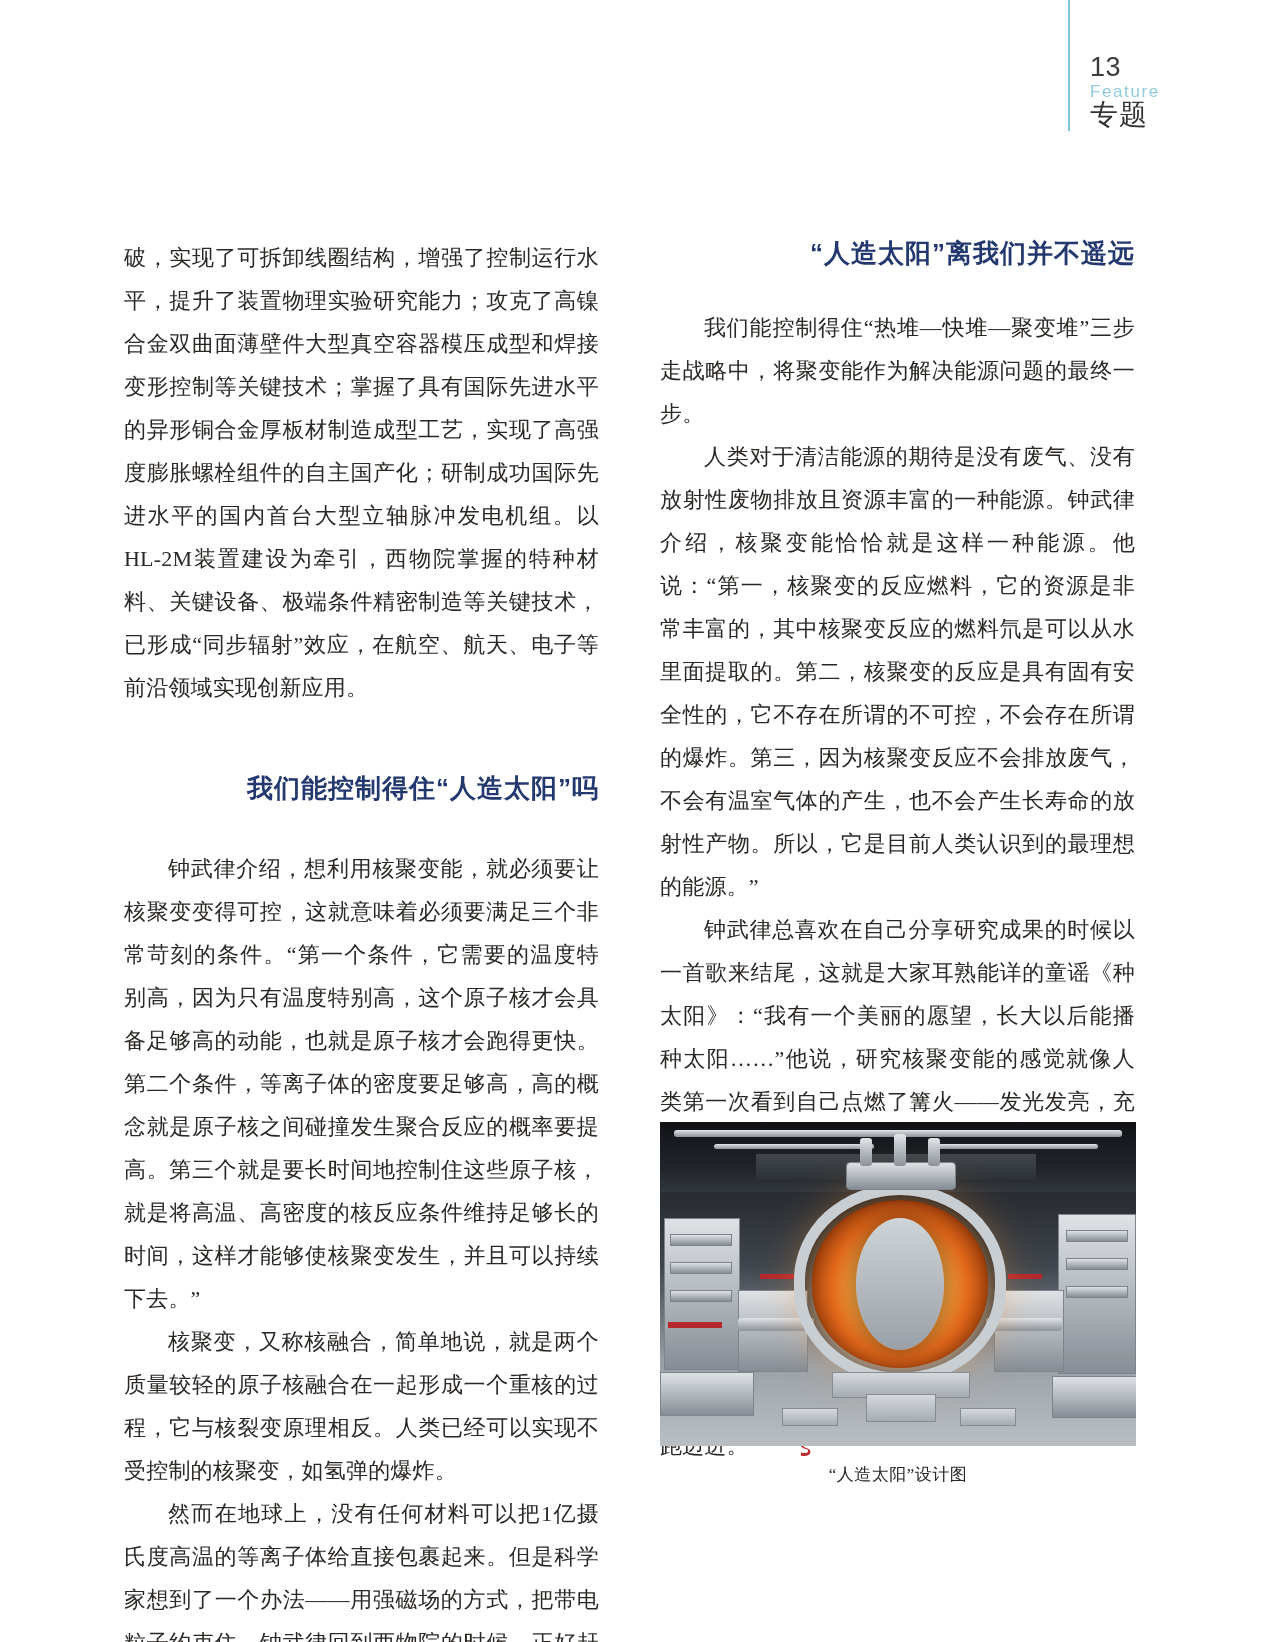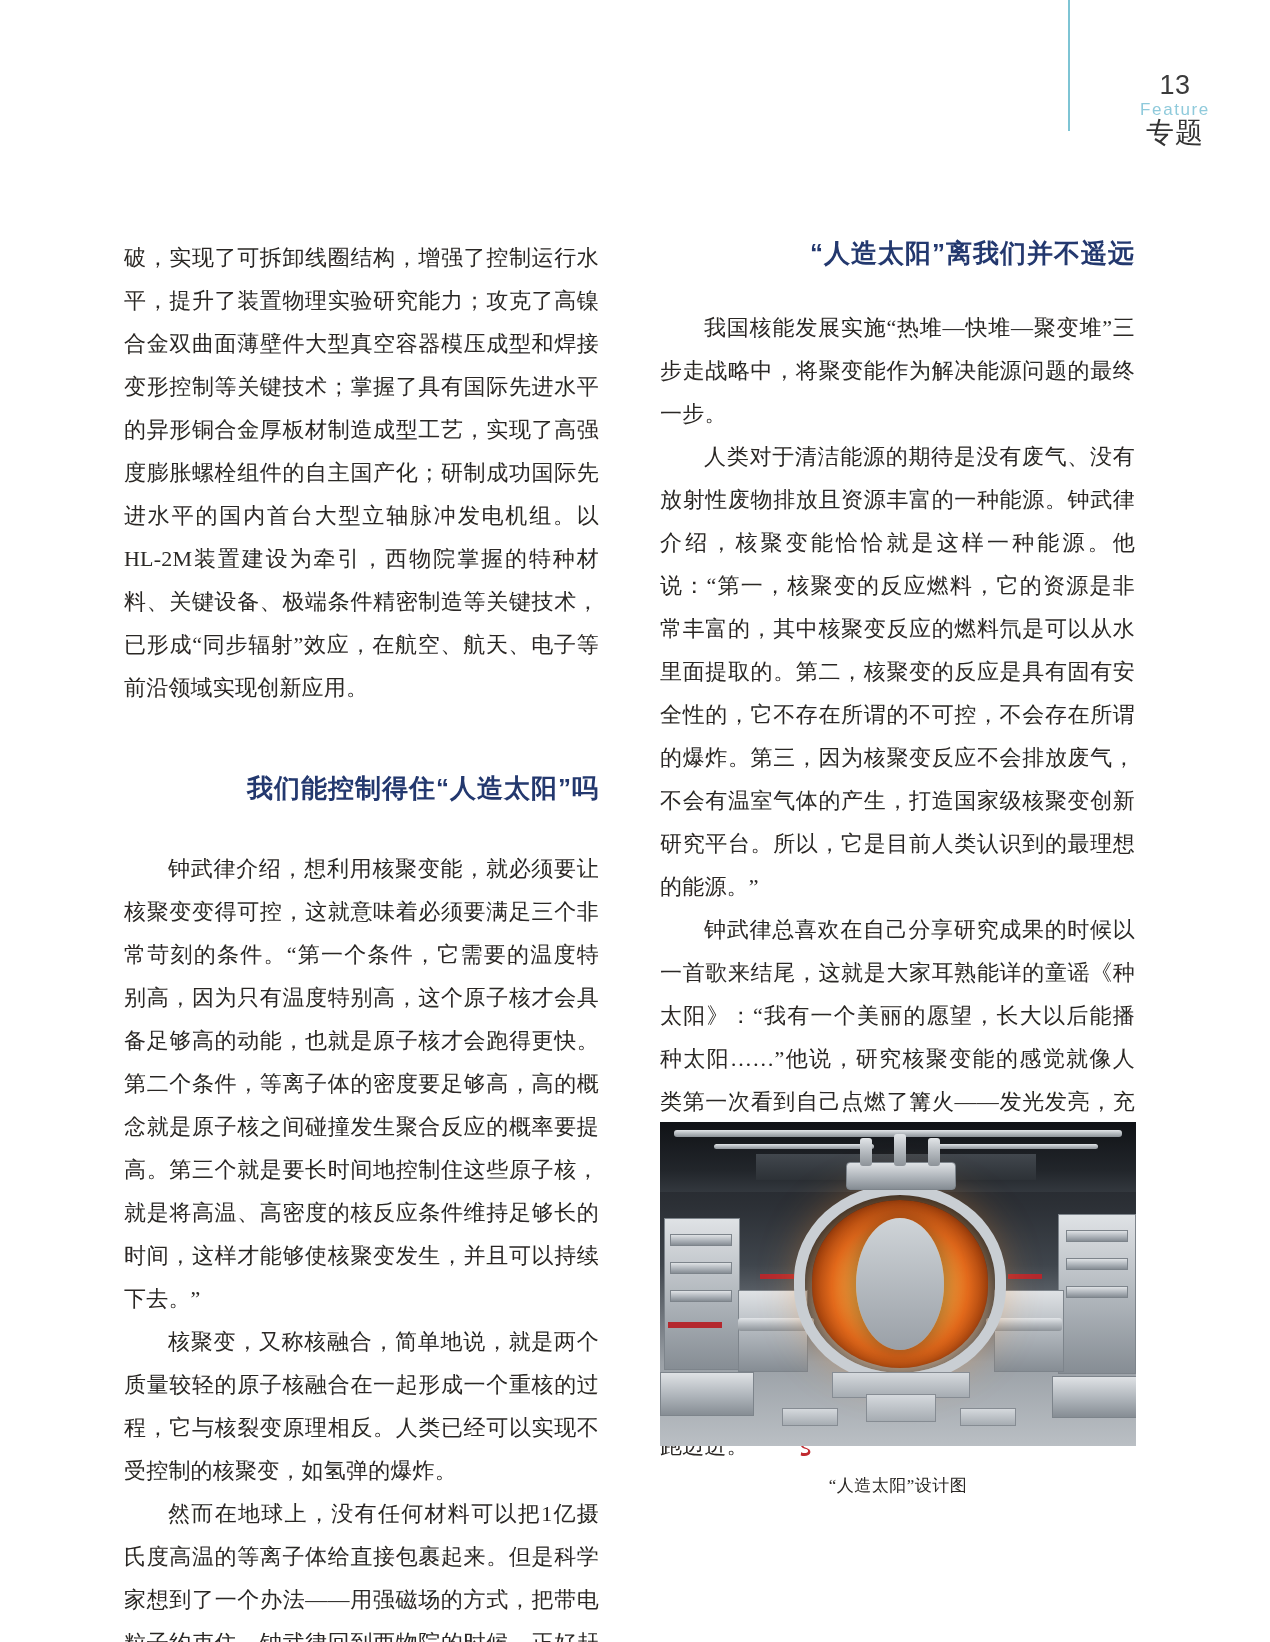--- a/index.html
+++ b/index.html
@@ -28,23 +28,23 @@
     position: absolute;
     left: 0;
     top: 0;
     width: 2px;
     height: 131px;
     background: #7ec4d4;
   }
   #folio-inner {
     position: absolute;
     left: 22px;
-    top: 70px;
+    top: 52px;
     width: 170px;
-    text-align: center;
+    text-align: left;
   }
   #folio-page {
     font-family: "Liberation Sans", "DejaVu Sans", sans-serif;
     font-size: 27px;
     line-height: 30px;
     color: #3b3b3b;
     letter-spacing: 0.5px;
   }
   #folio-en {
     font-family: "Liberation Sans", "DejaVu Sans", sans-serif;
@@ -116,21 +116,21 @@
   }
   #figure-image {
     width: 476px;
     height: 324px;
     display: block;
     position: relative;
     overflow: hidden;
     background: #8d9298;
   }
   #fig-caption {
-    margin-top: 29px;
+    margin-top: 18px;
     text-align: center;
     font-size: 17px;
     line-height: 22px;
     color: #2a2724;
     letter-spacing: 0.5px;
   }
 
   
   .f-layer { position: absolute; }
   #fg-bg {
@@ -206,22 +206,22 @@
   <p class="body indent">核聚变，又称核融合，简单地说，就是两个质量较轻的原子核融合在一起形成一个重核的过程，它与核裂变原理相反。人类已经可以实现不受控制的核聚变，如氢弹的爆炸。</p>
   <p class="body indent">然而在地球上，没有任何材料可以把1亿摄氏度高温的等离子体给直接包裹起来。但是科学家想到了一个办法——用强磁场的方式，把带电粒子约束住。钟武律回到西物院的时候，正好赶上2A团队重点攻克一项关键技术——实现高约束模式运行。经过一万多次的实验，团队终于在2009年于国内首次实现了高约束模运行。</p>
 </div>
 
 <div class="col" id="col-right">
 
   <h2 class="section-title">“人造太阳”离我们并不遥远</h2>
 
   <div class="gap-right-title"></div>
 
-  <p class="body indent">我国核能发展实施“热堆—快堆—聚变堆”三步走战略中，将聚变能作为解决能源问题的最终一步。</p>
-  <p class="body indent">人类对于清洁能源的期待是没有废气、没有放射性废物排放且资源丰富的一种能源。钟武律介绍，核聚变能恰恰就是这样一种能源。他说：“第一，核聚变的反应燃料，它的资源是非常丰富的，其中核聚变反应的燃料氘是可以从水里面提取的。第二，核聚变的反应是具有固有安全性的，它不存在所谓的不可控，不会存在所谓的爆炸。第三，因为核聚变反应不会排放废气，不会有温室气体的产生，打造国家级核聚变创新研究平台。所以，它是目前人类认识到的最理想的能源。”</p>
+  <p class="body indent">我们能控制得住“热堆—快堆—聚变堆”三步走战略中，将聚变能作为解决能源问题的最终一步。</p>
+  <p class="body indent">人类对于清洁能源的期待是没有废气、没有放射性废物排放且资源丰富的一种能源。钟武律介绍，核聚变能恰恰就是这样一种能源。他说：“第一，核聚变的反应燃料，它的资源是非常丰富的，其中核聚变反应的燃料氘是可以从水里面提取的。第二，核聚变的反应是具有固有安全性的，它不存在所谓的不可控，不会存在所谓的爆炸。第三，因为核聚变反应不会排放废气，不会有温室气体的产生，也不会产生长寿命的放射性产物。所以，它是目前人类认识到的最理想的能源。”</p>
   <p class="body indent">钟武律总喜欢在自己分享研究成果的时候以一首歌来结尾，这就是大家耳熟能详的童谣《种太阳》：“我有一个美丽的愿望，长大以后能播种太阳……”他说，研究核聚变能的感觉就像人类第一次看到自己点燃了篝火——发光发亮，充满希望。当下，从国际国内核聚变研究发展的概况和现状来看，业界普遍认为，预计在21世纪中叶能够实现聚变能的商业应用。</p>
   <p class="body indent"><span>目前，国家原子能机构正在研究布局一体化核聚变研究创新体系，打造国家级核聚变创新研究平台、国内外专家学者交流平台、青年科学家成长平台，全面促进我国核聚变事业由并跑向领跑迈进。</span><span class="endmark"><svg width="13" height="17" viewBox="0 0 13 17" xmlns="http://www.w3.org/2000/svg">
           <path d="M10.4 1.2C8.2 0.4 5.2 0.6 3.3 2.1 1.4 3.6 1.3 6.2 3.2 7.5c1.6 1.1 4 1.2 5.3 2.2 1.1 0.9 0.6 2.6-0.8 3.1-1.6 0.6-3.9 0.3-5.6-0.6l-0.4 3.2c2.4 0.9 5.6 1 7.7-0.3 2.2-1.3 2.7-4.1 1-5.7C8.8 8 6.3 7.8 5 6.9 3.9 6.1 4.3 4.5 5.7 4c1.4-0.5 3.3-0.3 4.6 0.4z" fill="#c0292f"></path>
         </svg></span></p>
 </div>
 
 <figure id="figure" style="margin:0;">
   <div id="figure-image">
     <div class="f-layer" id="fg-bg"></div>
     <div class="f-layer" id="fg-ceiling"></div>

